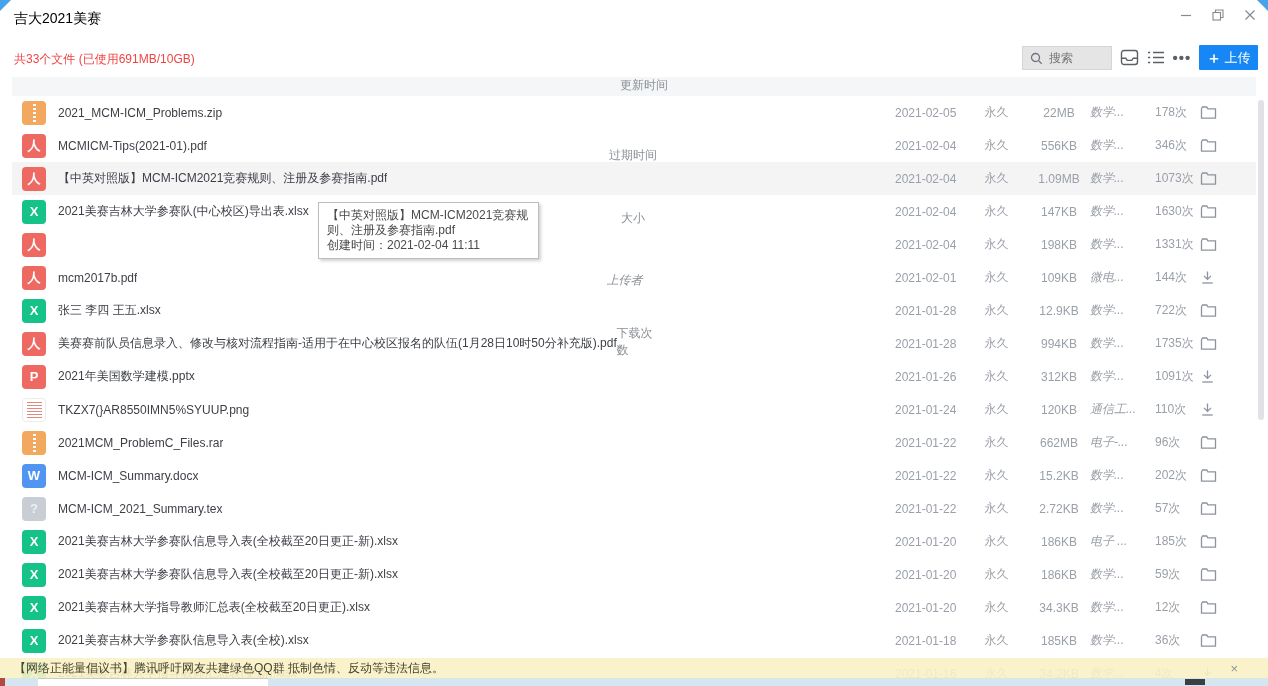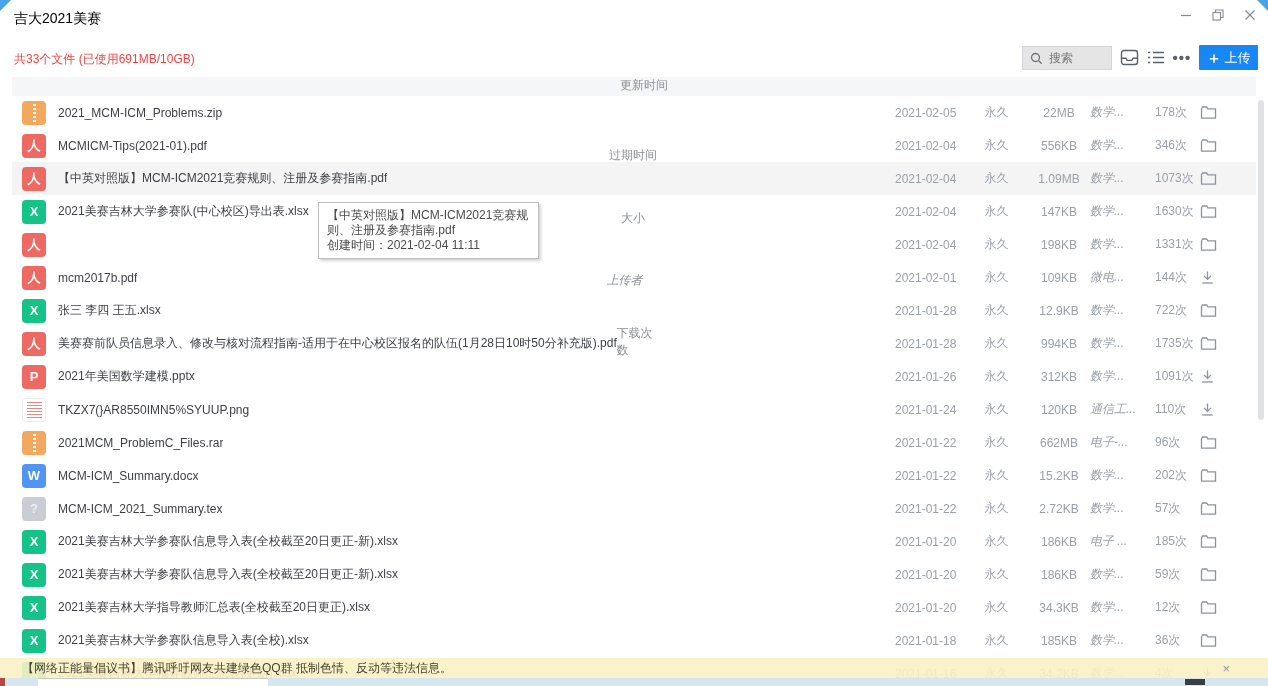--- a/index.html
+++ b/index.html
@@ -56,21 +56,21 @@
   .t-png{background:#fff;border:1px solid #ececec;}
   .zip-teeth{display:block;width:3px;height:18px;
     background:repeating-linear-gradient(to bottom,#fff 0 2px,rgba(255,255,255,0) 2px 4px);}
   .png-thumb{display:block;width:15px;height:16px;
     background:repeating-linear-gradient(to bottom,#d96a5f 0 1px,#fff 1px 3px);opacity:.8;}
   
   .tooltip{position:absolute;left:318px;top:202px;width:203px;background:#fff;border:1px solid #bdbdbd;
     box-shadow:2px 2px 3px rgba(0,0,0,.18);padding:5px 8px;z-index:40;color:#4a4a4a;line-height:15px;}
   
   .banner{position:absolute;left:0;right:0;top:658px;height:20px;background:rgba(250,241,196,.9);z-index:30;
-    display:flex;align-items:center;padding:0 22px;box-sizing:border-box;color:#45432f;}
+    display:flex;align-items:center;padding:0 14px;box-sizing:border-box;color:#45432f;}
   .banner .bclose{margin-left:auto;margin-right:16px;color:#8f9399;font-size:13px;cursor:pointer;}
   
   .bottomstrip{position:absolute;left:0;right:0;top:678px;height:8px;background:#d5e6f0;z-index:35;}
   .bs-red{position:absolute;left:0;top:0;width:5px;height:8px;background:#b24a42;}
   .bs-white{position:absolute;left:38px;top:0;width:230px;height:8px;background:#fff;border-top:1px solid #c9c9c9;box-sizing:border-box;}
   .bs-dark{position:absolute;left:1185px;top:1px;width:20px;height:6px;background:#3a3f44;}
   
   .scroll-thumb{position:absolute;right:4px;top:100px;width:6px;height:320px;background:#e0e2e6;border-radius:3px;z-index:20;}
   svg{display:block;}
 </style>

